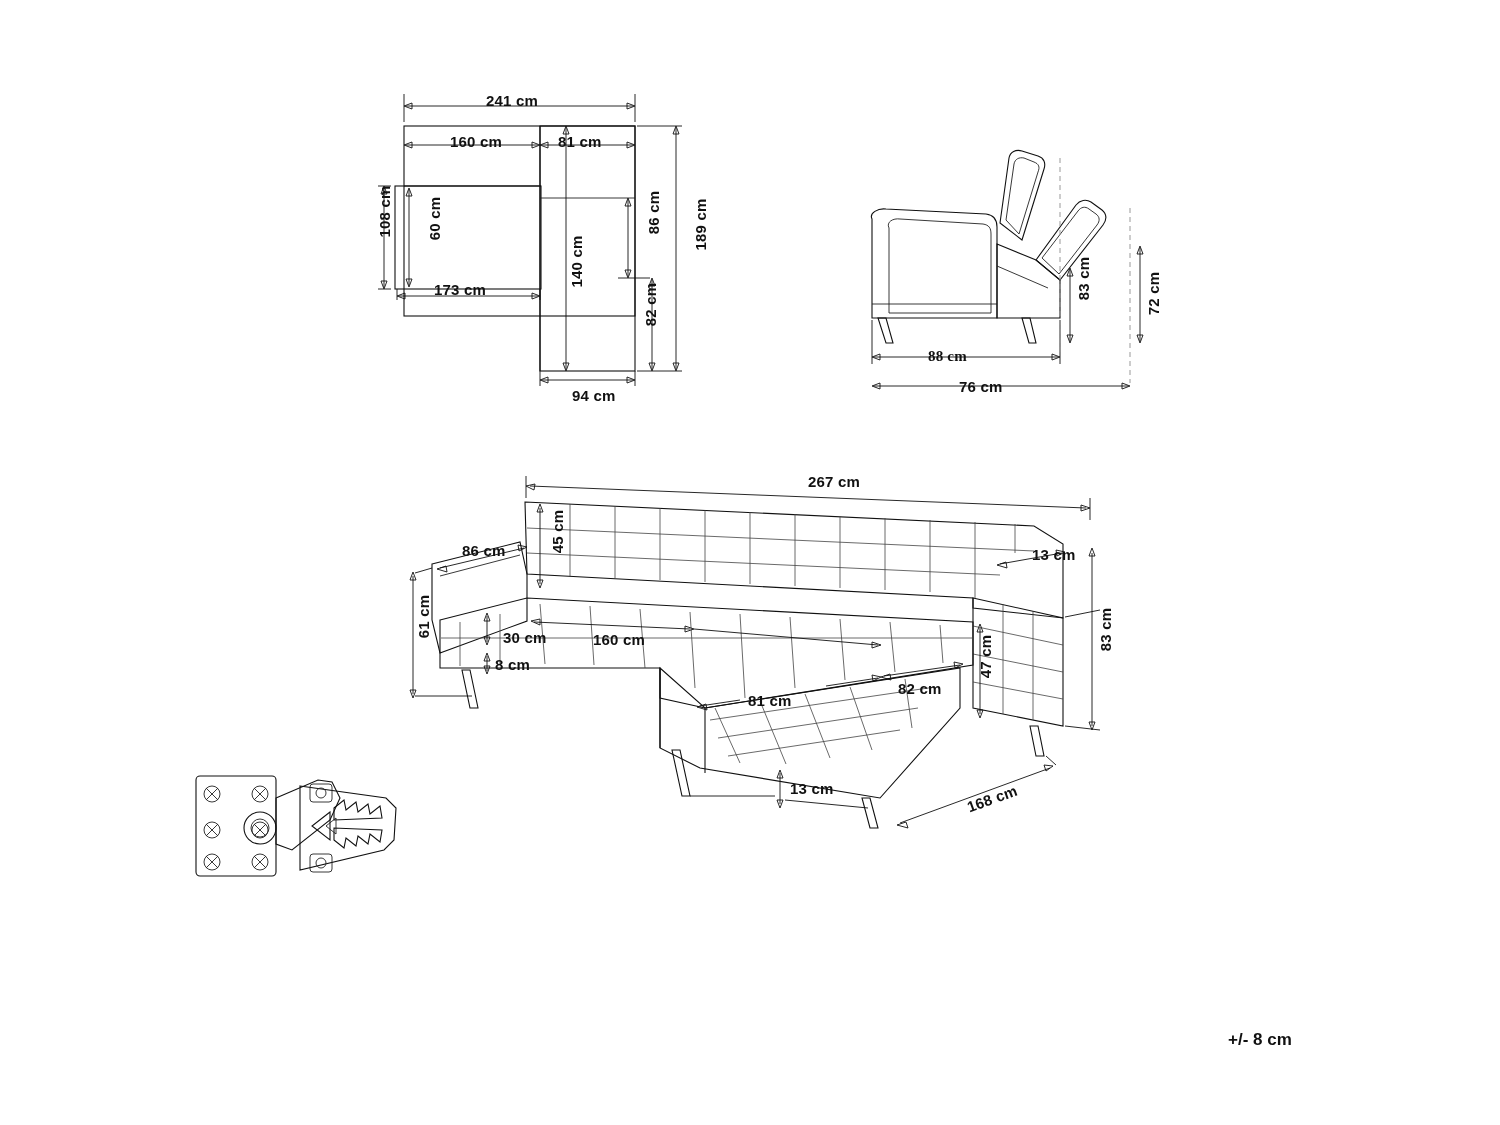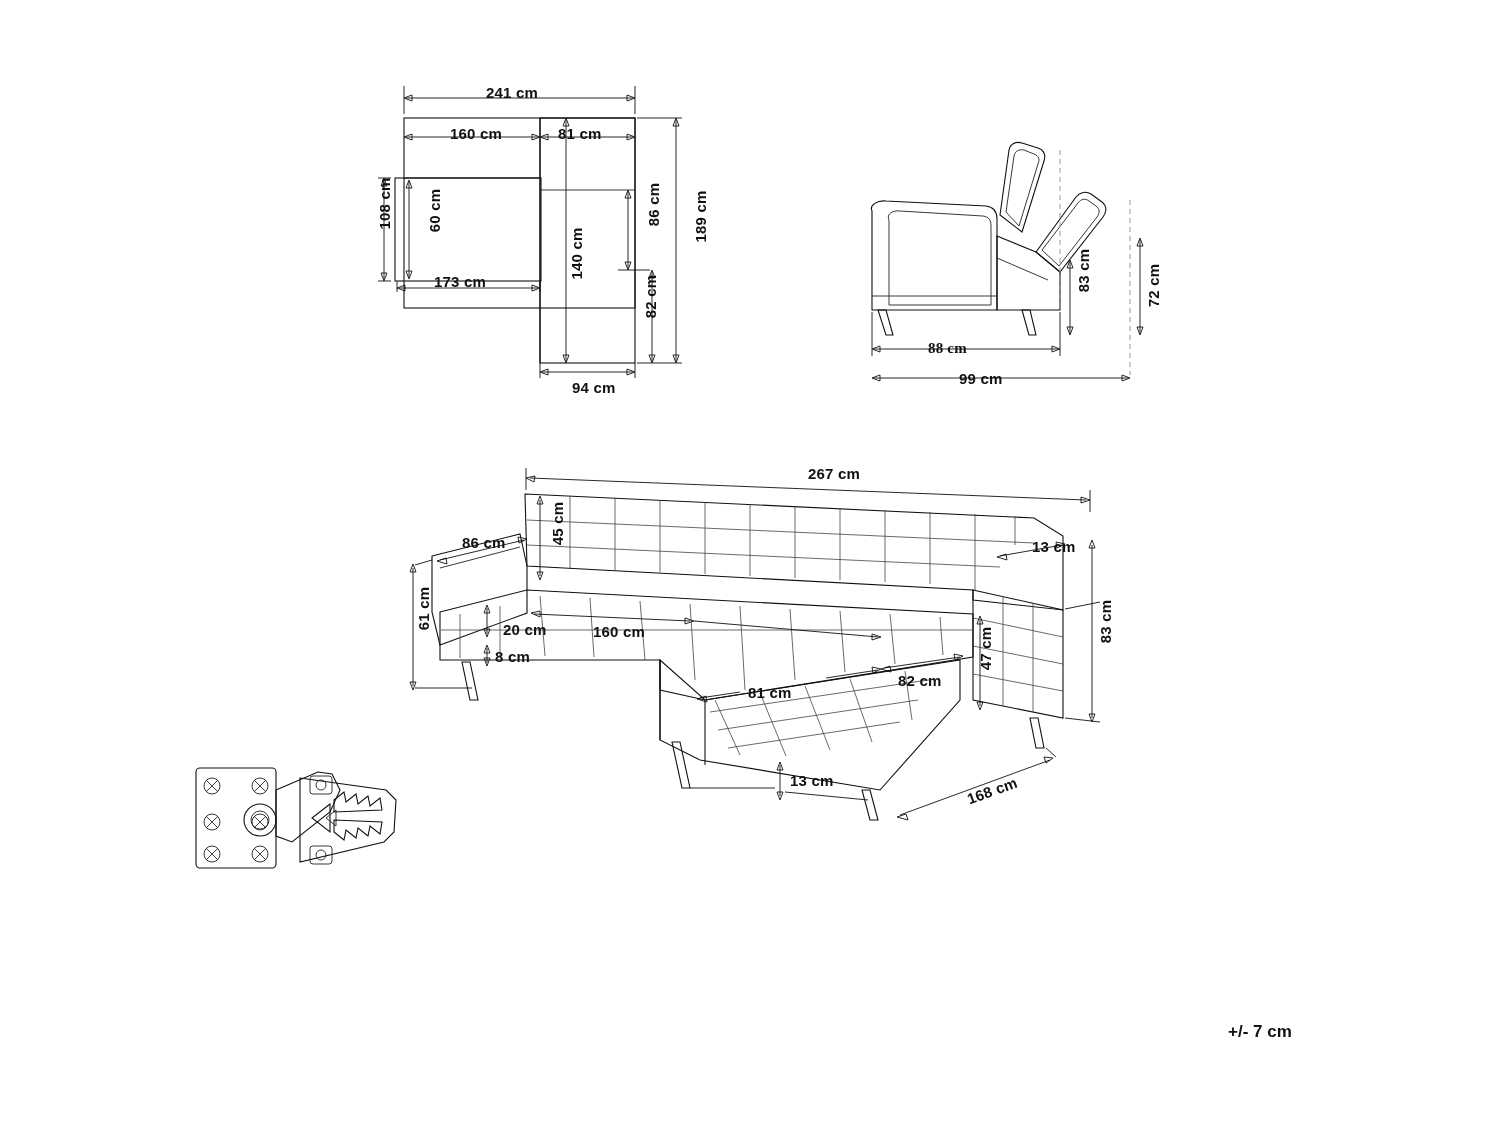--- a/index.html
+++ b/index.html
@@ -13,20 +13,21 @@
     font-family: "Liberation Sans", sans-serif;
     color: #1a1a1a;
     position: relative;
     overflow: hidden;
   }
   #sheet {
     position: absolute;
     inset: 0;
     width: 1500px;
     height: 893px;
+    margin-top: 8px;
   }
   .dim-label {
     position: absolute;
     font-weight: bold;
     font-size: 15px;
     color: #111;
     white-space: nowrap;
     letter-spacing: 0.2px;
   }
   .rot {
@@ -362,34 +363,34 @@
   <div class="dim-label rot" style="left:329px; top:195px; width:110px; text-align:center;">108 cm</div>
   <div class="dim-label rot" style="left:389px; top:202px; width:90px; text-align:center;">60 cm</div>
   <div class="dim-label" style="left:434px; top:273px;">173 cm</div>
   <div class="dim-label rot" style="left:526px; top:245px; width:100px; text-align:center;">140 cm</div>
   <div class="dim-label" style="left:572px; top:379px;">94 cm</div>
   <div class="dim-label rot" style="left:608px; top:196px; width:90px; text-align:center;">86 cm</div>
   <div class="dim-label rot" style="left:605px; top:288px; width:90px; text-align:center;">82 cm</div>
   <div class="dim-label rot" style="left:645px; top:208px; width:110px; text-align:center;">189 cm</div>
 
   <div class="dim-label" style="left:928px; top:340px;font-family:Liberation Serif, serif;">88 cm</div>
-  <div class="dim-label" style="left:959px; top:370px;">99 cm</div>
+  <div class="dim-label" style="left:959px; top:370px;">76 cm</div>
   <div class="dim-label rot" style="left:1038px; top:262px; width:90px; text-align:center;">83 cm</div>
   <div class="dim-label rot" style="left:1108px; top:277px; width:90px; text-align:center;">72 cm</div>
 
   <div class="dim-label" style="left:808px; top:465px;">267 cm</div>
   <div class="dim-label" style="left:462px; top:534px;">86 cm</div>
   <div class="dim-label rot" style="left:512px; top:515px; width:90px; text-align:center;">45 cm</div>
   <div class="dim-label" style="left:1032px; top:538px;">13 cm</div>
   <div class="dim-label rot" style="left:378px; top:600px; width:90px; text-align:center;">61 cm</div>
-  <div class="dim-label" style="left:503px; top:621px;">20 cm</div>
+  <div class="dim-label" style="left:503px; top:621px;">30 cm</div>
   <div class="dim-label" style="left:495px; top:648px;text-align:right;">8 cm</div>
   <div class="dim-label" style="left:593px; top:623px;">160 cm</div>
   <div class="dim-label" style="left:748px; top:684px;">81 cm</div>
   <div class="dim-label" style="left:898px; top:672px;">82 cm</div>
   <div class="dim-label rot" style="left:940px; top:640px; width:90px; text-align:center;">47 cm</div>
   <div class="dim-label rot" style="left:1060px; top:613px; width:90px; text-align:center;">83 cm</div>
   <div class="dim-label" style="left:790px; top:772px;">13 cm</div>
   <div class="dim-label" style="left:966px; top:782px; transform: rotate(-20deg);">168 cm</div>
 
-  <div class="tolerance">+/- 7 cm</div>
+  <div class="tolerance">+/- 8 cm</div>
 
 </div>
 
 </body></html>

